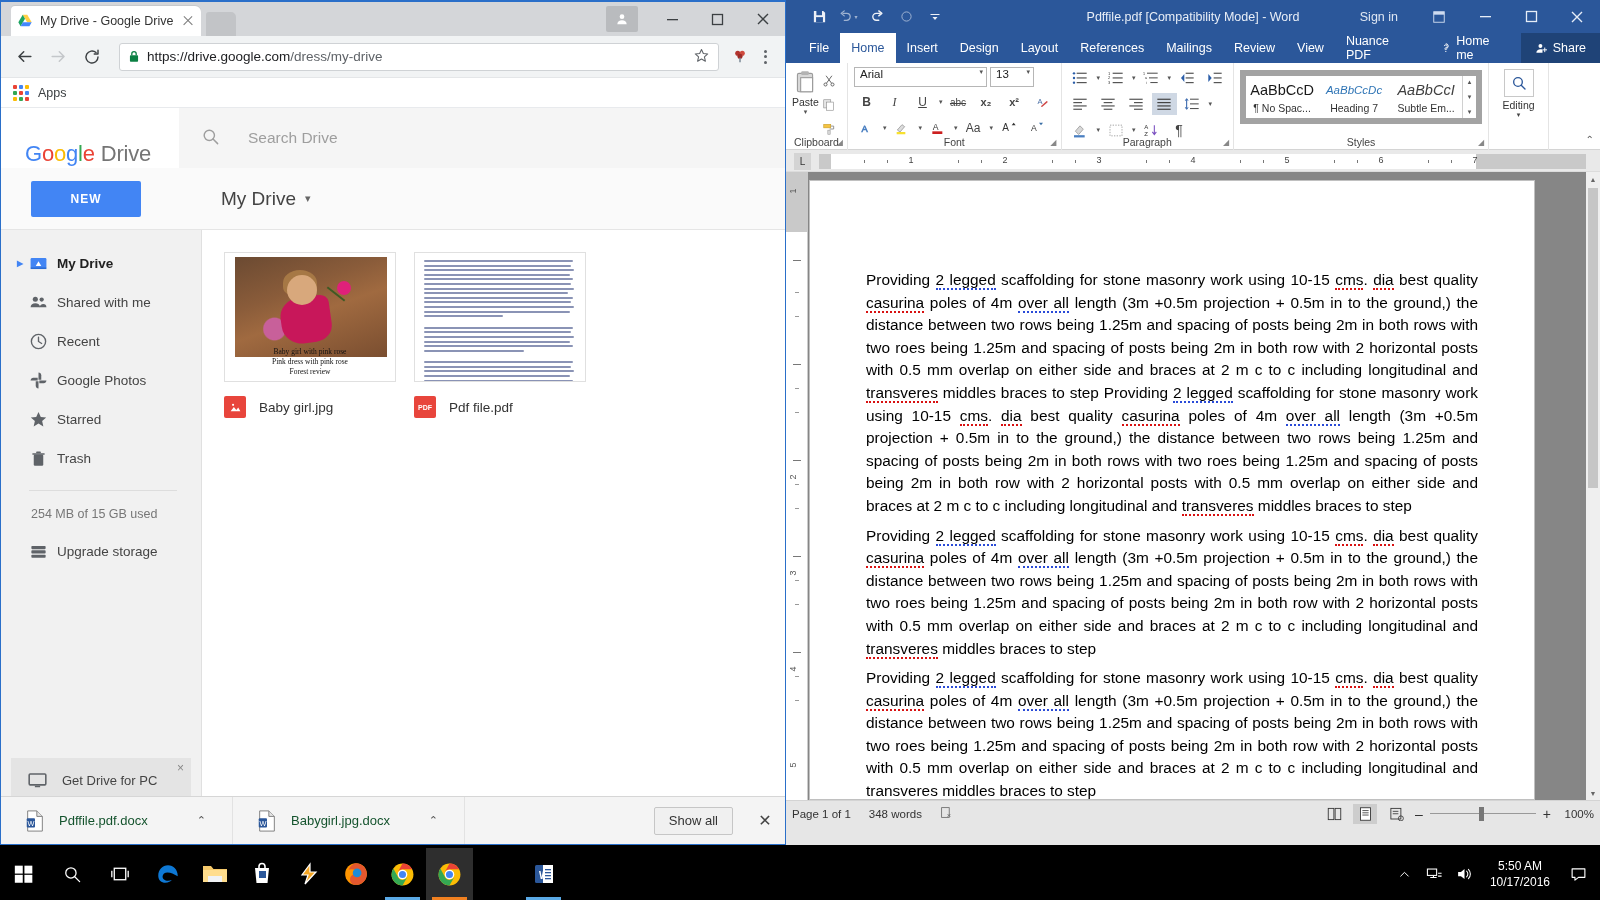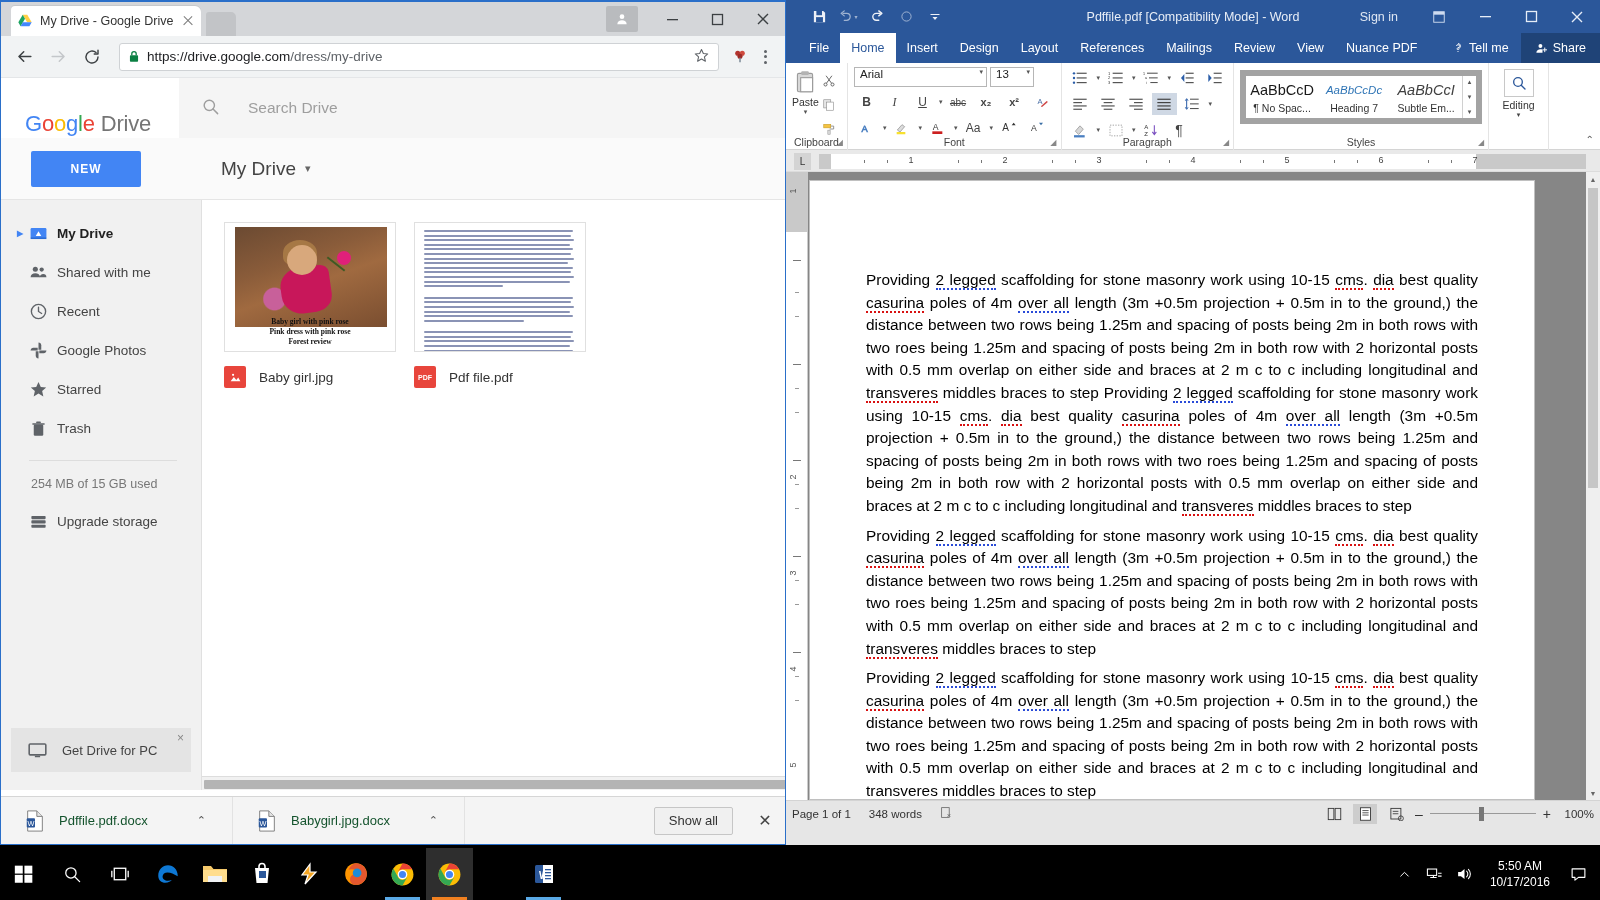--- a/index.html
+++ b/index.html
@@ -145,21 +145,21 @@
   .thumb-img .rose {
     position: absolute; left: 102px; top: 24px; width: 14px; height: 14px;
     background: #e0207a; border-radius: 50%;
   }
   .thumb-img .stem {
     position: absolute; left: 90px; top: 36px; width: 22px; height: 2px;
     background: #3e5a24; transform: rotate(38deg);
   }
   .thumb-cap {
     position: absolute; left: 0; bottom: 4px; width: 100%; text-align: center;
-    font-family: "Liberation Serif", serif; font-weight: bold; color: #111;
+    font-family: "Liberation Serif", serif; font-weight: normal; color: #111;
   }
   .thumb-cap span { display: block; font-size: 7.5px; line-height: 10px; }
   .thumb-doc { position: absolute; inset: 0; background: #fff; padding: 7px 9px; }
   .tline { height: 2px; background: #8a93b5; margin-bottom: 2.6px; border-radius: 1px; }
   .tgap { height: 7px; }
   .file-meta { display: flex; align-items: center; margin-top: 14px; }
   .file-ico { width: 22px; height: 22px; margin-right: 13px; border-radius: 2px; display: flex;
     align-items: center; justify-content: center; color: #fff; font-size: 7px; font-weight: bold; }
   .file-ico.img { background: #e8453c; }
   .file-ico.pdf { background: #e8453c; }
@@ -396,20 +396,34 @@
           <rect x="11" y="13" width="2" height="6" fill="#7c8a96"></rect>
         </svg>
       </div>
       <div id="menu-dots">
           <i></i>
           <i></i>
           <i></i>
         </div>
     </div>
 
+    <div id="bookmarks-bar">
+      <span id="apps-grid">
+        <i style="background:#ea4335"></i>
+          <i style="background:#4285f4"></i>
+          <i style="background:#fbbc05"></i>
+        <i style="background:#34a853"></i>
+          <i style="background:#ea4335"></i>
+          <i style="background:#4285f4"></i>
+        <i style="background:#fbbc05"></i>
+          <i style="background:#34a853"></i>
+          <i style="background:#ea4335"></i>
+      </span>
+      <span>Apps</span>
+    </div>
 
     <div id="drive-page">
       <div id="drive-header">
         <div id="drive-logo">
           <span class="g-b">G</span><span class="g-r">o</span><span class="g-y">o</span><span class="g-b">g</span><span class="g-g">l</span><span class="g-r">e</span>
           <span>Drive</span>
         </div>
         <div id="drive-search">
           <span class="s-icon">
             <svg width="19" height="19" viewBox="0 0 24 24">
@@ -701,21 +715,21 @@
       <div class="rtab">Mailings</div>
       <div class="rtab">Review</div>
       <div class="rtab">View</div>
       <div class="rtab">Nuance PDF</div>
       <div id="ribbon-right">
         <div id="tellme">
           <svg width="12" height="12" viewBox="0 0 24 24">
               <path d="M12 3a5 5 0 0 1 3 9c-1 .9-1.2 1.5-1.2 2.6h-3.6c0-1.6.4-2.4 1.4-3.3A3 3 0 1 0 9 8" fill="none" stroke="#fff" stroke-width="1.8"></path>
               <circle cx="12" cy="19" r="1.2" fill="#fff"></circle>
             </svg>
-          <span>Tell me</span>
+          <span>Home me</span>
         </div>
         <div id="share-btn">
           <svg width="13" height="13" viewBox="0 0 24 24" fill="#fff">
               <circle cx="10" cy="7.5" r="3.6"></circle>
               <path d="M2.5 20c0-4.1 3.4-6.4 7.5-6.4 1.4 0 2.7.3 3.8.8V20z"></path>
               <path d="M18 11v7 M14.5 14.5h7" stroke="#fff" stroke-width="1.8" stroke-linecap="round"></path>
             </svg>
           <span>Share</span>
         </div>
       </div>

